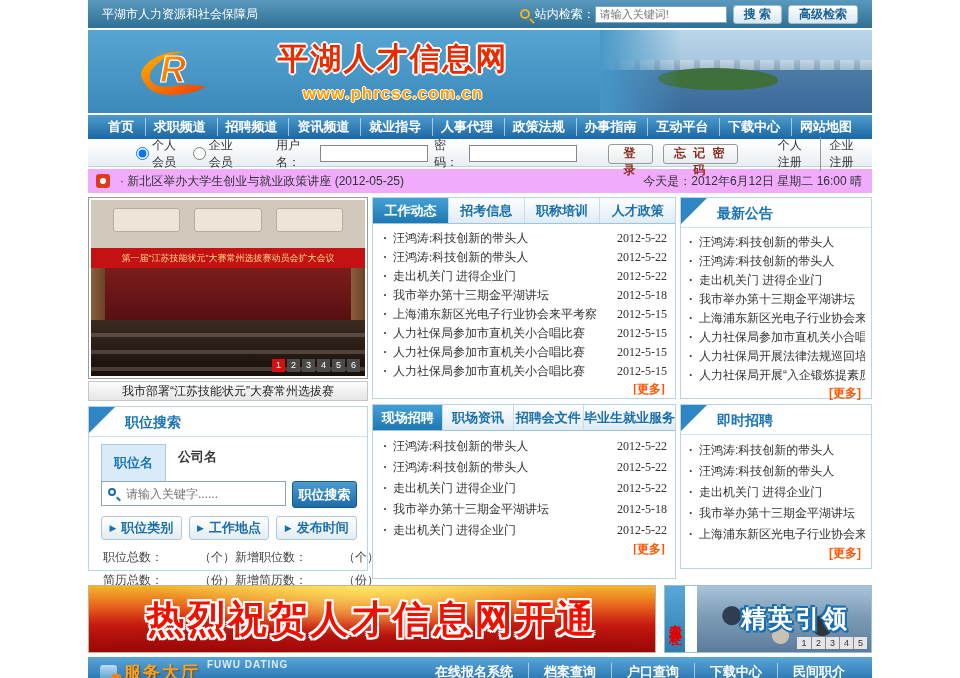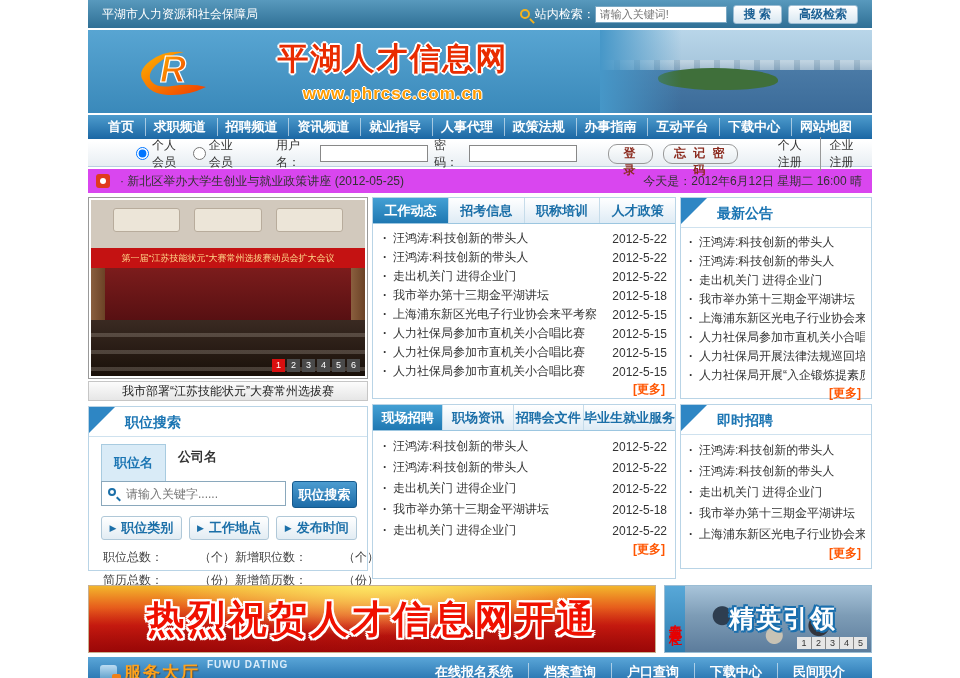--- a/index.html
+++ b/index.html
@@ -44,38 +44,38 @@
 .nav a { color:#fff; font-size:13px; font-weight:bold; text-decoration:none; padding:0 8px; white-space:nowrap; }
 .nav a + a { border-left:1px solid rgba(255,255,255,.55); }
 
 
 .loginbar { height:26px; margin-bottom:2px; display:flex; align-items:center; gap:6px;
   padding-left:48px; font-size:12px; color:#333;
   background:linear-gradient(180deg,#ffffff,#e8eef3); border-bottom:1px solid #b8cfe0; }
 .loginbar label { display:flex; align-items:center; gap:3px; }
 .loginbar input[type=text], .loginbar input[type=password] { width:108px; height:17px; border:1px solid #888; }
 .lg-btn { height:20px; padding:0 8px; margin-left:4px; font-size:12px; font-weight:bold; color:#8b2b1f;
-  background:linear-gradient(180deg,#fdfefe,#e6ecf0); border:1px solid #999; border-radius:9px; cursor:pointer; letter-spacing:2px; }
+  background:linear-gradient(180deg,#fdfefe,#e6ecf0); border:1px solid #999; border-radius:3px; cursor:pointer; letter-spacing:2px; }
 .reg-links { margin-left:26px; display:flex; }
 .reg-links a { color:#333; text-decoration:none; padding:0 8px; }
 .reg-links a + a { border-left:1px solid #999; }
 
 
-.ticker { height:24px; display:flex; align-items:center; font-size:12px; color:#333; background:#d946ef;
+.ticker { height:24px; display:flex; align-items:center; font-size:12px; color:#333; background:#f0abfc;
   padding:0 6px; margin-bottom:4px; }
 .ticker-icon { width:14px; height:14px; border-radius:3px; background:#e03a1e; margin:0 10px 0 2px;
   position:relative; }
 .ticker-icon::after { content:""; position:absolute; left:4px; top:4px; width:6px; height:6px;
   border-radius:50%; background:#fff; }
 .ticker .today { margin-left:auto; padding-right:4px; }
 
 
 .main { display:flex; gap:4px; }
 .col-left { width:280px; }
-.col-mid { width:304px; }
+.col-mid { width:304px;font-family:Liberation Serif, serif; }
 .col-right { width:192px; }
 
 
 .photo-box { width:280px; height:182px; border:1px solid #999; background:#fff; padding:2px; position:relative; }
 .photo-in { width:100%; height:100%; position:relative; overflow:hidden; }
 .ceiling { height:48px; background:#d2c9bd; display:flex; gap:14px; padding:8px 22px; }
 .ceiling .lamp { flex:1; height:24px; background:#ece5d8; border:1px solid #b8ac9c; border-radius:3px; }
 .meet-banner { height:20px; background:#c41212; color:#ffd98a; font-size:9px; line-height:20px;
   text-align:center; white-space:nowrap; overflow:hidden; }
 .wall { height:52px; background:linear-gradient(180deg,#7c1c1c,#571012); position:relative; }
@@ -150,21 +150,21 @@
 .bannerrow { margin-top:6px; display:flex; gap:8px; height:68px; }
 .main-banner { width:568px; position:relative; overflow:hidden; border:1px solid #c8b090;
   background:
     radial-gradient(ellipse at 50% -10%, rgba(255,238,110,.95), rgba(255,200,60,0) 55%),
     radial-gradient(ellipse at 12% 110%, rgba(120,0,0,.55), transparent 50%),
     radial-gradient(ellipse at 88% 110%, rgba(120,0,0,.55), transparent 50%),
     linear-gradient(180deg,#f3b62c 0%,#e8641d 30%,#d61f12 60%,#b60d0d 100%);
   display:flex; align-items:center; justify-content:center; }
 .main-banner .txt { font-size:38px; font-weight:bold; color:#f01000; letter-spacing:3px; white-space:nowrap;
   text-shadow:-2px 0 #fff,2px 0 #fff,0 -2px #fff,0 2px #fff,-2px -2px #fff,2px 2px #fff,2px -2px #fff,-2px 2px #fff; }
-.side-banner { width:208px; display:flex; border:1px solid #9bbdd4; overflow:hidden; }
+.side-banner { width:208px; display:flex; border:1px solid #9bbdd4; overflow:hidden;gap:12px; }
 .strip { width:20px; background:linear-gradient(180deg,#58a8d8,#2d7cb0); writing-mode:vertical-rl;
   text-align:center; color:#e60000; font-size:13px; font-weight:bold; letter-spacing:3px; line-height:20px; }
 .side-photo { flex:1; position:relative;
   background:
     radial-gradient(circle at 20% 45%, #2e3e50 9px, transparent 10px),
     radial-gradient(circle at 72% 60%, #32343c 10px, transparent 11px),
     radial-gradient(circle at 48% 75%, #c8c2b4 8px, transparent 9px),
     linear-gradient(180deg,#a8c4da 0%,#7d9cb6 45%,#5c7c9c 100%); }
 .side-title { position:absolute; left:44px; top:16px; font-size:25px; font-weight:bold; color:#fff; letter-spacing:2px;
   text-shadow:-2px 0 #1a6fae,2px 0 #1a6fae,0 -2px #1a6fae,0 2px #1a6fae,2px 2px #1a6fae,-2px -2px #1a6fae; }

